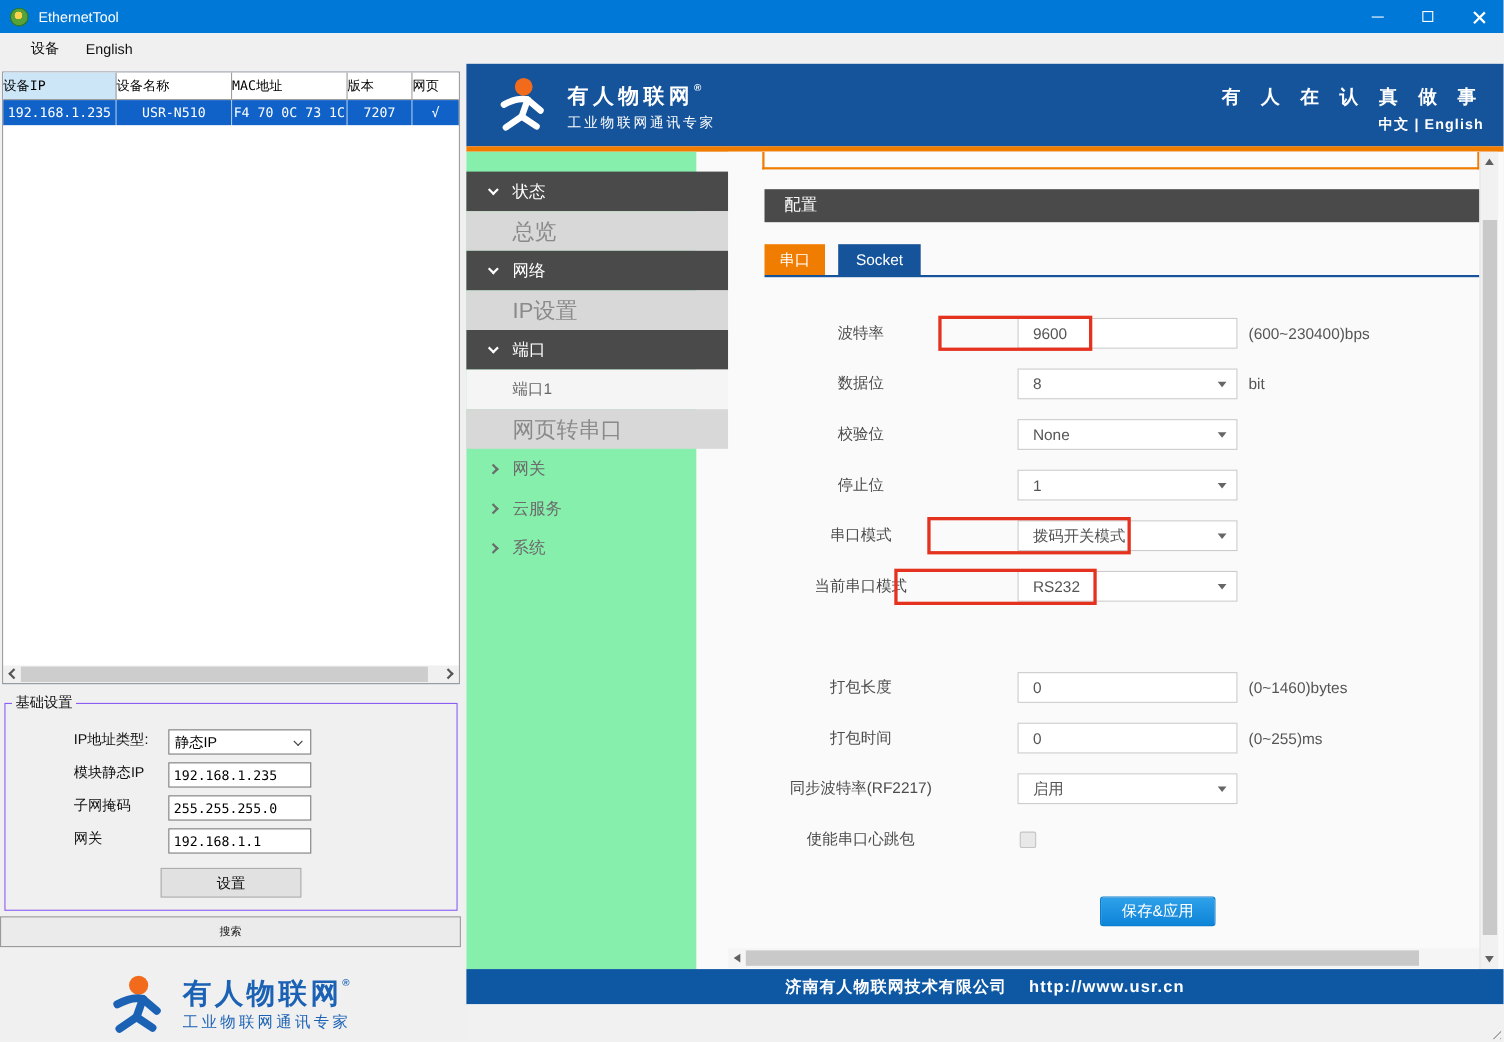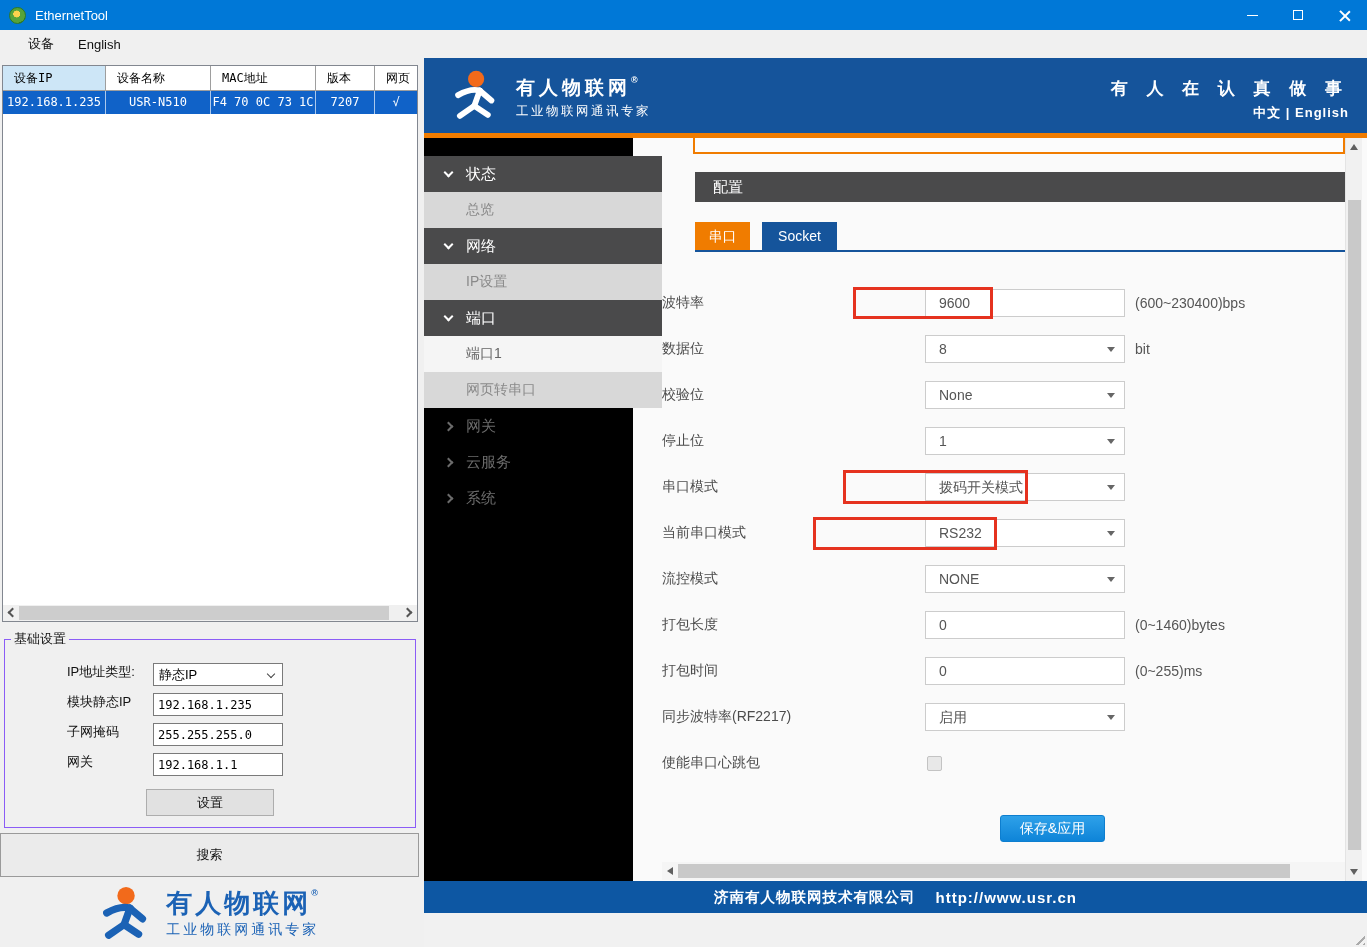--- a/index.html
+++ b/index.html
@@ -21,21 +21,21 @@
   .ic-close::before { transform:rotate(45deg); }
   .ic-close::after { transform:rotate(-45deg); }
 
   
   .menubar { position:absolute; left:0; top:30px; width:1367px; height:28px; background:#f0f0f0; display:flex; align-items:center;padding-left:16px; }
   .menu-item { font-size:13px; color:#111; padding:0 12px; }
 
   
   .dev-table { position:absolute; left:2px; top:65px; width:416px; height:557px; background:#fff; border:1px solid #828790; }
   .thead { display:flex; height:25px; border-bottom:1px solid #9e9e9e; background:#fff; }
-  .th { font-family:"DejaVu Sans Mono","Liberation Mono",monospace; font-size:12px; color:#000; line-height:24px; padding-left:11px; border-right:1px solid #9e9e9e; }
+  .th { font-family:"DejaVu Sans Mono","Liberation Mono",monospace; font-size:12px; color:#000; line-height:24px; padding-left:0; border-right:1px solid #9e9e9e; }
   .th:nth-child(1){ width:103px; background:#cde6f7; }
   .th:nth-child(2){ width:105px; }
   .th:nth-child(3){ width:105px; }
   .th:nth-child(4){ width:59px; }
   .th:nth-child(5){ width:42px; border-right:none; }
   .trow { display:flex; height:23px; background:#1062c8; }
   .td { font-family:"DejaVu Sans Mono","Liberation Mono",monospace; font-size:12px; color:#fff; line-height:22px; text-align:center; border-right:1px solid rgba(255,255,255,.65); }
   .td:nth-child(1){ width:103px; }
   .td:nth-child(2){ width:105px; }
   .td:nth-child(3){ width:105px; }
@@ -51,61 +51,61 @@
   
   .basic { position:absolute; left:4px; top:630px; width:412px; height:198px; }
   .basic fieldset { border:1px solid #8b5cf6; width:100%; height:100%; padding-top:8px; }
   .basic legend { font-size:13px; color:#111; margin-left:6px; padding:0 3px; }
   .brow { display:flex; align-items:flex-start; margin:7px 0 7px 62px; height:23px; }
   .brow .blabel { width:86px; font-size:13px; color:#111; }
   .binput { width:130px; height:23px; border:1px solid #7a7a7a; background:#fff; font-family:"DejaVu Sans Mono","Liberation Mono",monospace; font-size:12px; padding-left:4px; color:#000; }
   .bcombo { position:relative; width:130px; height:23px; border:1px solid #7a7a7a; background:#fff; font-size:13px; line-height:21px; padding-left:5px; color:#000; }
   .bcombo .cchev { position:absolute; right:8px; top:7px; width:6px; height:6px; border-right:1.5px solid #444; border-bottom:1.5px solid #444; transform:rotate(45deg); }
   .set-btn { display:block; margin:13px auto 0; width:128px; height:27px; background:#e1e1e1; border:1px solid #adadad; font-size:13px; color:#111; font-family:inherit; }
-  .search-btn { position:absolute; left:0; top:833px; width:419px; height:44px; background:#ebebeb; border:1px solid #9a9a9a; font-size:13px; color:#111; font-family:inherit; }
+  .search-btn { position:absolute; left:0; top:833px; width:419px; height:28px; background:#ebebeb; border:1px solid #9a9a9a; font-size:10px; color:#111; font-family:inherit; }
 
   
   .logo-left { position:absolute; left:0; top:883px; width:419px; height:62px; display:flex; align-items:center; justify-content:center; gap:10px; }
   .logo-txt-name { font-size:26px; font-weight:bold; color:#1b62b5; letter-spacing:3px; line-height:1.1; }
   .logo-txt-slogan { font-size:14px; color:#1b62b5; letter-spacing:3px; margin-top:3px; }
   .reg { font-size:9px; vertical-align:top; color:#1b62b5; }
 
   
   .web { position:absolute; left:424px; top:58px; width:943px; height:889px; }
   .web-header { position:absolute; left:0; top:0; width:943px; height:75px; background:#15549b; }
   .wh-logo { position:absolute; left:26px; top:11px; }
   .wh-name { position:absolute; left:92px; top:17px; color:#fff; font-size:19px; font-weight:bold; letter-spacing:4px; }
   .wh-reg { color:#fff; font-size:9px; vertical-align:top; }
   .wh-slogan { position:absolute; left:92px; top:45px; color:#fff; font-size:12.5px; letter-spacing:2.5px; }
   .wh-motto { position:absolute; right:18px; top:19px; color:#fff; font-size:17px; font-weight:bold; letter-spacing:7px; }
   .wh-lang { position:absolute; right:18px; top:46px; color:#fff; font-size:13px; font-weight:bold; letter-spacing:1px; }
   .orange-stripe { position:absolute; left:0; top:75px; width:943px; height:5px; background:#f07c00; }
 
   .web-body { position:absolute; left:0; top:80px; width:943px; height:743px; background:#fafafa; }
-  .web-sidebar { position:absolute; left:0; top:0; width:209px; height:743px; background:#000000; }
+  .web-sidebar { position:absolute; left:0; top:0; width:209px; height:743px; background:#86efac; }
   .sb-item { position:absolute; left:0; width:238px; height:36px; display:flex; align-items:center; }
   .sb-group { background:#4a4a4b; color:#fff; font-size:15px; }
-  .sb-sub { background:#d8d8d8; color:#8a8a8a; font-size:14px;text-align:right; }
+  .sb-sub { background:#d8d8d8; color:#8a8a8a; font-size:20px;text-align:right; }
   .sb-sub-active { background:#f5f5f5; color:#666; font-size:14px; }
   .sb-closed { background:transparent; color:#6b6b6b; font-size:15px; }
   .sb-label { margin-left:42px; }
   .chev-down,.chev-right { position:absolute; left:21px; width:7px; height:7px; border-right:2px solid currentColor; border-bottom:2px solid currentColor; }
   .chev-down { transform:rotate(45deg); top:13px; }
   .chev-right { transform:rotate(-45deg); top:15px; }
 
   .web-content { position:absolute; left:238px; top:0; width:683px; height:743px; background:#fafafa; }
   .remnant { position:absolute; left:31px; top:0; width:652px; height:16px; background:#fcfcfc; border:2px solid #f07c00; border-top:none; }
   .cfg-bar { position:absolute; left:33px; top:34px; width:650px; height:30px; background:#4a4a4b; color:#fff; font-size:15px; line-height:30px; padding-left:18px; }
   .tab { position:absolute; top:84px; height:28px; color:#fff; font-size:14px; text-align:center; line-height:28px; border:none; font-family:inherit; }
   .tab-serial { left:33px; width:55px; background:#f07c00; }
   .tab-socket { left:100px; width:75px; background:#15549b; }
   .tab-underline { position:absolute; left:33px; top:112px; width:650px; height:2px; background:#15549b; }
 
   .frow { position:absolute; left:0; height:28px; display:flex; align-items:center; }
-  .flabel { width:241px; text-align:left; font-size:14px; color:#4c4c4c; }
+  .flabel { width:241px; text-align:center; font-size:14px; color:#4c4c4c; }
   .ctl { margin-left:22px; width:200px; height:28px; border:1px solid #ccc; background:#fff; }
   input.ctl { padding-left:13px; font-size:14px; color:#555; font-family:inherit; }
   .select { position:relative; font-size:14px; color:#555; line-height:26px; padding-left:13px; }
   .caret { position:absolute; right:9px; top:11px; width:0; height:0; border-left:4px solid transparent; border-right:4px solid transparent; border-top:5px solid #666; }
   .hint { margin-left:10px; font-size:14px; color:#555; }
   .cbx { margin-left:24px; width:15px; height:15px; background:#e8e8e8; border:1px solid #c3c3c3; border-radius:2px; }
   .save-btn { position:absolute; left:338px; top:677px; width:105px; height:27px; background:linear-gradient(#2ea1e9,#0e84d8); border:1px solid #0d7ecf; border-radius:3px; color:#fff; font-size:14px; font-family:inherit; }
 
   .red-box { position:absolute; border:3px solid #e5321f; pointer-events:none; }
   .rb-baud { left:191px; top:149px; width:140px; height:32px; }
@@ -309,24 +309,20 @@
           <div class="ctl select"><span>1</span><span class="caret"></span></div>
         </div>
         <div class="frow" style="top:335px">
           <span class="flabel">串口模式</span>
           <div class="ctl select"><span>拨码开关模式</span><span class="caret"></span></div>
         </div>
         <div class="frow" style="top:381px">
           <span class="flabel">当前串口模式</span>
           <div class="ctl select"><span>RS232</span><span class="caret"></span></div>
         </div>
-        <div class="frow" style="top:427px">
-          <span class="flabel">流控模式</span>
-          <div class="ctl select"><span>NONE</span><span class="caret"></span></div>
-        </div>
         <div class="frow" style="top:473px">
           <span class="flabel">打包长度</span>
           <input class="ctl" value="0" style="">
           <span class="hint">(0~1460)bytes</span>
         </div>
         <div class="frow" style="top:519px">
           <span class="flabel">打包时间</span>
           <input class="ctl" value="0" style="">
           <span class="hint">(0~255)ms</span>
         </div>

